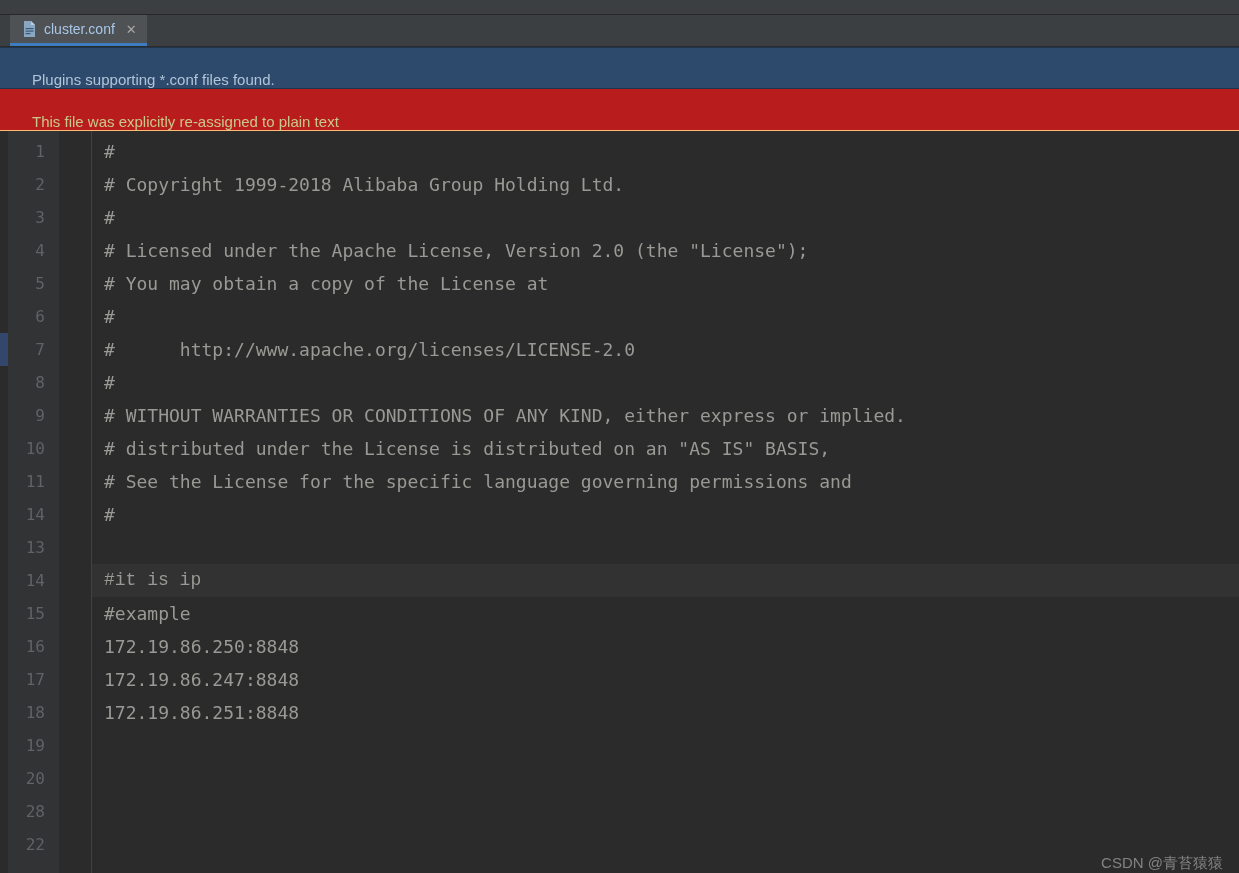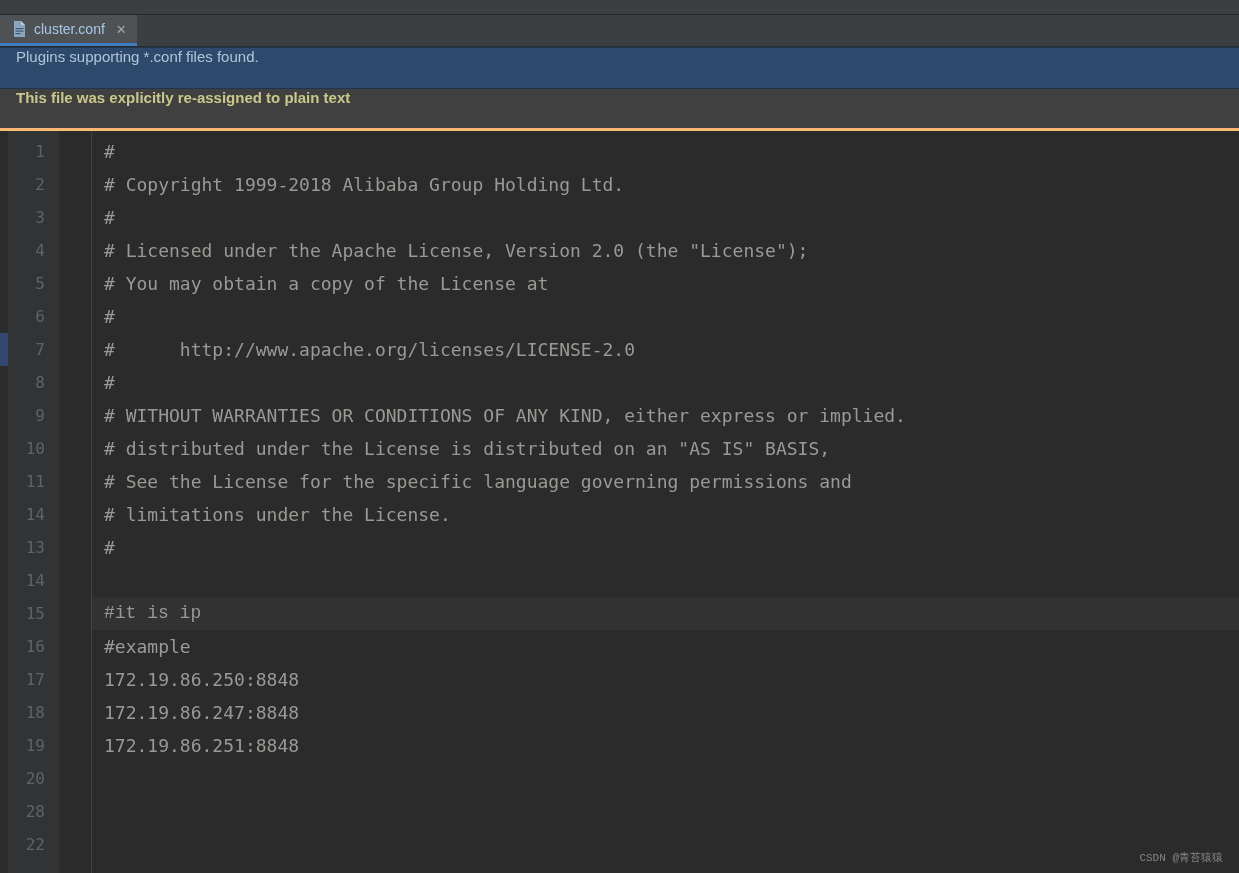--- a/index.html
+++ b/index.html
@@ -25,49 +25,49 @@
     border-bottom: 1px solid #2b2b2b;
   }
   .tab {
     display: flex;
     align-items: center;
     gap: 7px;
     padding: 0 10px 0 12px;
     background: #4e5254;
     border-bottom: 3px solid #3c7cbf;
     position: relative;
+    margin-left: 10px;
   }
   .tab .file-icon svg { display:block; }
   .tab .tab-label {
     color: #a8c7e8;
     font-size: 14px;
   }
   .tab .close-icon {
     color: #a6a6a6;
     font-size: 13px;
     padding-left: 4px;
   }
   .banner {
     height: 42px;
     display: flex;
-    align-items: flex-start;
-    padding-left: 16px;
+    align-items: flex-end;
+    padding-left: 32px;
     font-size: 15px;
   }
   .banner.plugins {
     background: #2d4a6d;
     color: #b1c4d8;
     border-bottom: 1px solid #20344d;
     border-top: 1px solid #20344d;
   }
   .banner.reassigned {
-    background: #404040;
+    background: #b91c1c;
     color: #c9c88b;
-    border-bottom: 3px solid #fdba74;
-    font-weight: bold;
+    border-bottom: 1px solid #fdba74;
   }
   .editor {
     display: flex;
     height: calc(873px - 15px - 32px - 42px - 42px);
     background: #2b2b2b;
   }
   .left-margin {
     width: 8px;
     background: #2b2b2b;
     position: relative;
@@ -116,25 +116,24 @@
   .code-area .line.comment { color: #999a95; }
   .code-area .line.hl {
     background: #323232;
     margin-left: -12px;
     padding-left: 12px;
     font-family: Liberation Mono, monospace;
   }
   .watermark {
     position: absolute;
     right: 16px;
-    bottom: 8px;
+    bottom: 0;
     color: rgba(200,200,200,0.55);
-    font-size: 11px;
+    font-size: 15px;
     pointer-events: none;
-    font-family: Liberation Mono, monospace;
   }
 </style>
 </head>
 <body>
 
 <div class="top-bar"></div>
 
 <div class="tab-bar">
   <div class="tab">
     <span class="file-icon">
@@ -192,21 +191,20 @@
       <div class="line comment"># Copyright 1999-2018 Alibaba Group Holding Ltd.</div>
       <div class="line comment">#</div>
       <div class="line comment"># Licensed under the Apache License, Version 2.0 (the "License");</div>
       <div class="line comment"># You may obtain a copy of the License at</div>
       <div class="line comment">#</div>
       <div class="line comment">#      http://www.apache.org/licenses/LICENSE-2.0</div>
       <div class="line comment">#</div>
       <div class="line comment"># WITHOUT WARRANTIES OR CONDITIONS OF ANY KIND, either express or implied.</div>
       <div class="line comment"># distributed under the License is distributed on an "AS IS" BASIS,</div>
       <div class="line comment"># See the License for the specific language governing permissions and</div>
-      <div class="line comment"># limitations under the License.</div>
       <div class="line comment">#</div>
       <div class="line comment"></div>
       <div class="line comment hl">#it is ip</div>
       <div class="line comment">#example</div>
       <div class="line comment">172.19.86.250:8848</div>
       <div class="line comment">172.19.86.247:8848</div>
       <div class="line comment">172.19.86.251:8848</div>
       <div class="line comment"></div>
     </div>
 </div>

